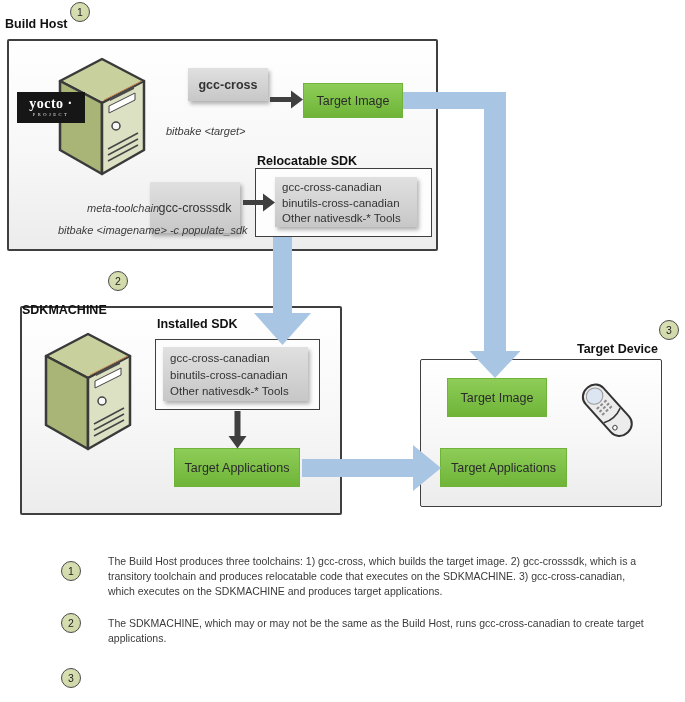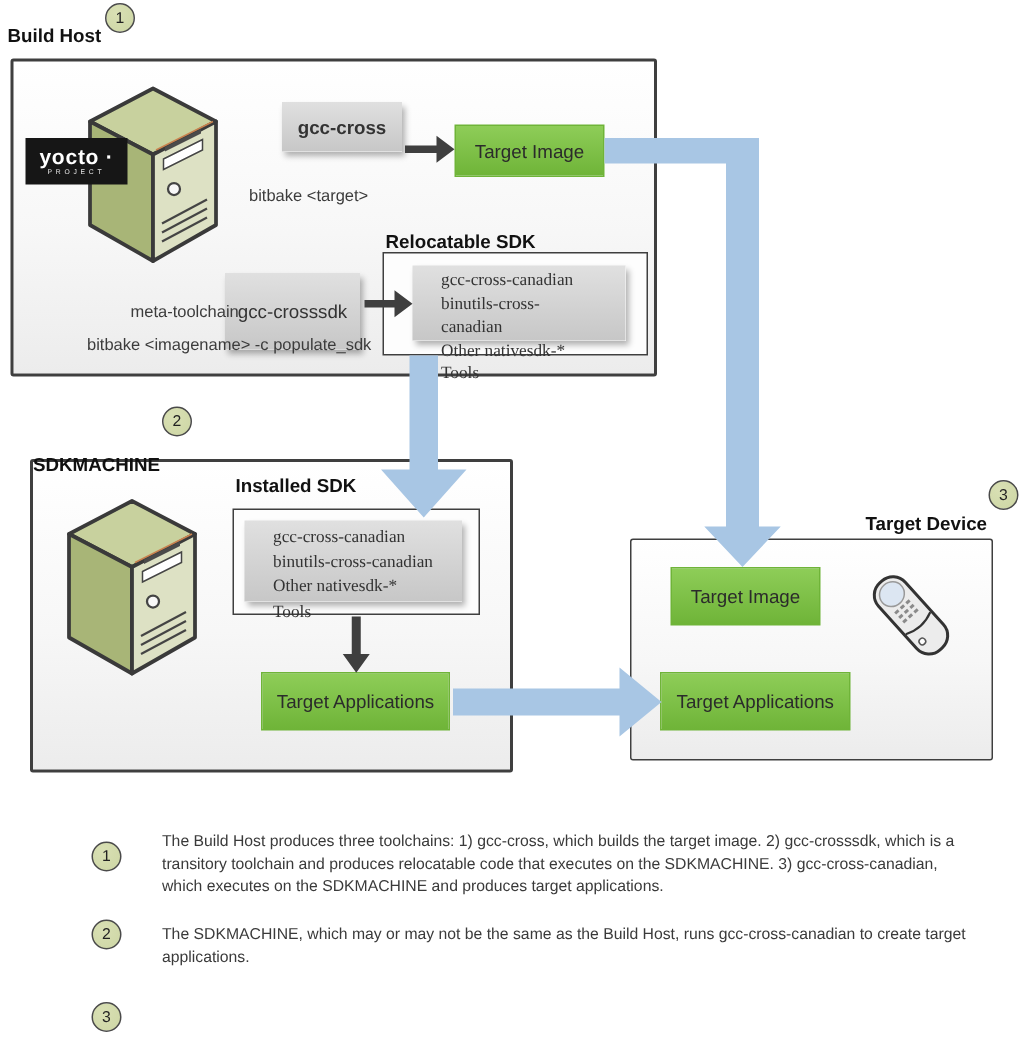--- a/index.html
+++ b/index.html
@@ -24,31 +24,31 @@
   }
   .gray-box{
     position:absolute;display:flex;align-items:center;justify-content:center;
     background:linear-gradient(180deg,var(--graybox-lt),var(--graybox-dk));
     box-shadow:2px 3px 4px rgba(0,0,0,.30);
     font-size:12.5px;color:#333;z-index:3;box-sizing:border-box;
   }
   .gray-list{
     position:absolute;background:linear-gradient(180deg,var(--graybox-lt),var(--graybox-dk));
     box-shadow:2px 3px 4px rgba(0,0,0,.30);
-    color:#333;z-index:3;box-sizing:border-box;padding:3px 19px;font-family:Liberation Serif, serif;
+    color:#333;z-index:3;box-sizing:border-box;padding:3px 7px;
   }
   .gray-list span{display:block;}
   .green-box{
     position:absolute;display:flex;align-items:center;justify-content:center;
     background:linear-gradient(180deg,var(--green-lt),var(--green-dk));
     border:1px solid var(--green-dk);
     font-size:12.5px;color:#2b2b2b;z-index:3;box-sizing:border-box;
   }
   .bold-label{position:absolute;font-weight:bold;font-size:12.5px;color:#111;z-index:4;white-space:nowrap;}
-  .caption{position:absolute;font-size:11px;color:#3c3c3c;z-index:4;white-space:nowrap;}
+  .caption{position:absolute;font-size:11px;color:#3c3c3c;z-index:4;white-space:nowrap;font-style:italic;}
   .num-circle{
     position:absolute;width:20px;height:20px;border-radius:50%;
     border:1.5px solid #4a4a4a;background:radial-gradient(circle at 35% 30%,#d9e0b4,var(--circle-fill));
     display:flex;align-items:center;justify-content:center;
     font-size:10.5px;color:#222;z-index:6;box-sizing:border-box;
   }
   #arrow-layer{position:absolute;left:0;top:0;width:685px;height:702px;z-index:5;pointer-events:none;}
   .yocto{
     position:absolute;background:#161616;color:#fff;z-index:4;
     display:flex;flex-direction:column;align-items:center;justify-content:center;line-height:1;
@@ -78,21 +78,21 @@
     <polygon points="50,50 92,28 92,97 50,121" fill="#dde1c4" stroke="#3a3a3a" stroke-width="2.5" stroke-linejoin="round"></polygon>
     <line x1="52" y1="47" x2="90" y2="28" stroke="#c8824f" stroke-width="1"></line>
     <polygon points="58,45 82,33 82,36 58,48" fill="#4a4a4a"></polygon>
     <polygon points="57,53 83,40 83,47 57,60" fill="#ffffff" stroke="#444" stroke-width="1"></polygon>
     <circle cx="64" cy="73" r="4" fill="#f8f8f8" stroke="#444" stroke-width="1.5"></circle>
     <line x1="56" y1="96" x2="86" y2="80" stroke="#444" stroke-width="1.5"></line>
     <line x1="56" y1="102" x2="86" y2="86" stroke="#444" stroke-width="1.5"></line>
     <line x1="56" y1="108" x2="86" y2="92" stroke="#444" stroke-width="1.5"></line>
   </svg>
 
-  <div class="yocto" style="left:17px;top:92px;width:68px;height:31px;">
+  <div class="yocto" style="left:17px;top:92px;width:68px;height:31px;font-family:Liberation Serif, serif;">
     <span class="l1">yocto ·</span>
     <span class="l2">PROJECT</span>
   </div>
 
   <div class="gray-box" style="left:188px;top:68px;width:80px;height:33px;font-weight:bold;">
     <span>gcc-cross</span>
   </div>
 
   <div class="green-box" style="left:303px;top:83px;width:100px;height:35px;">
     <span>Target Image</span>

